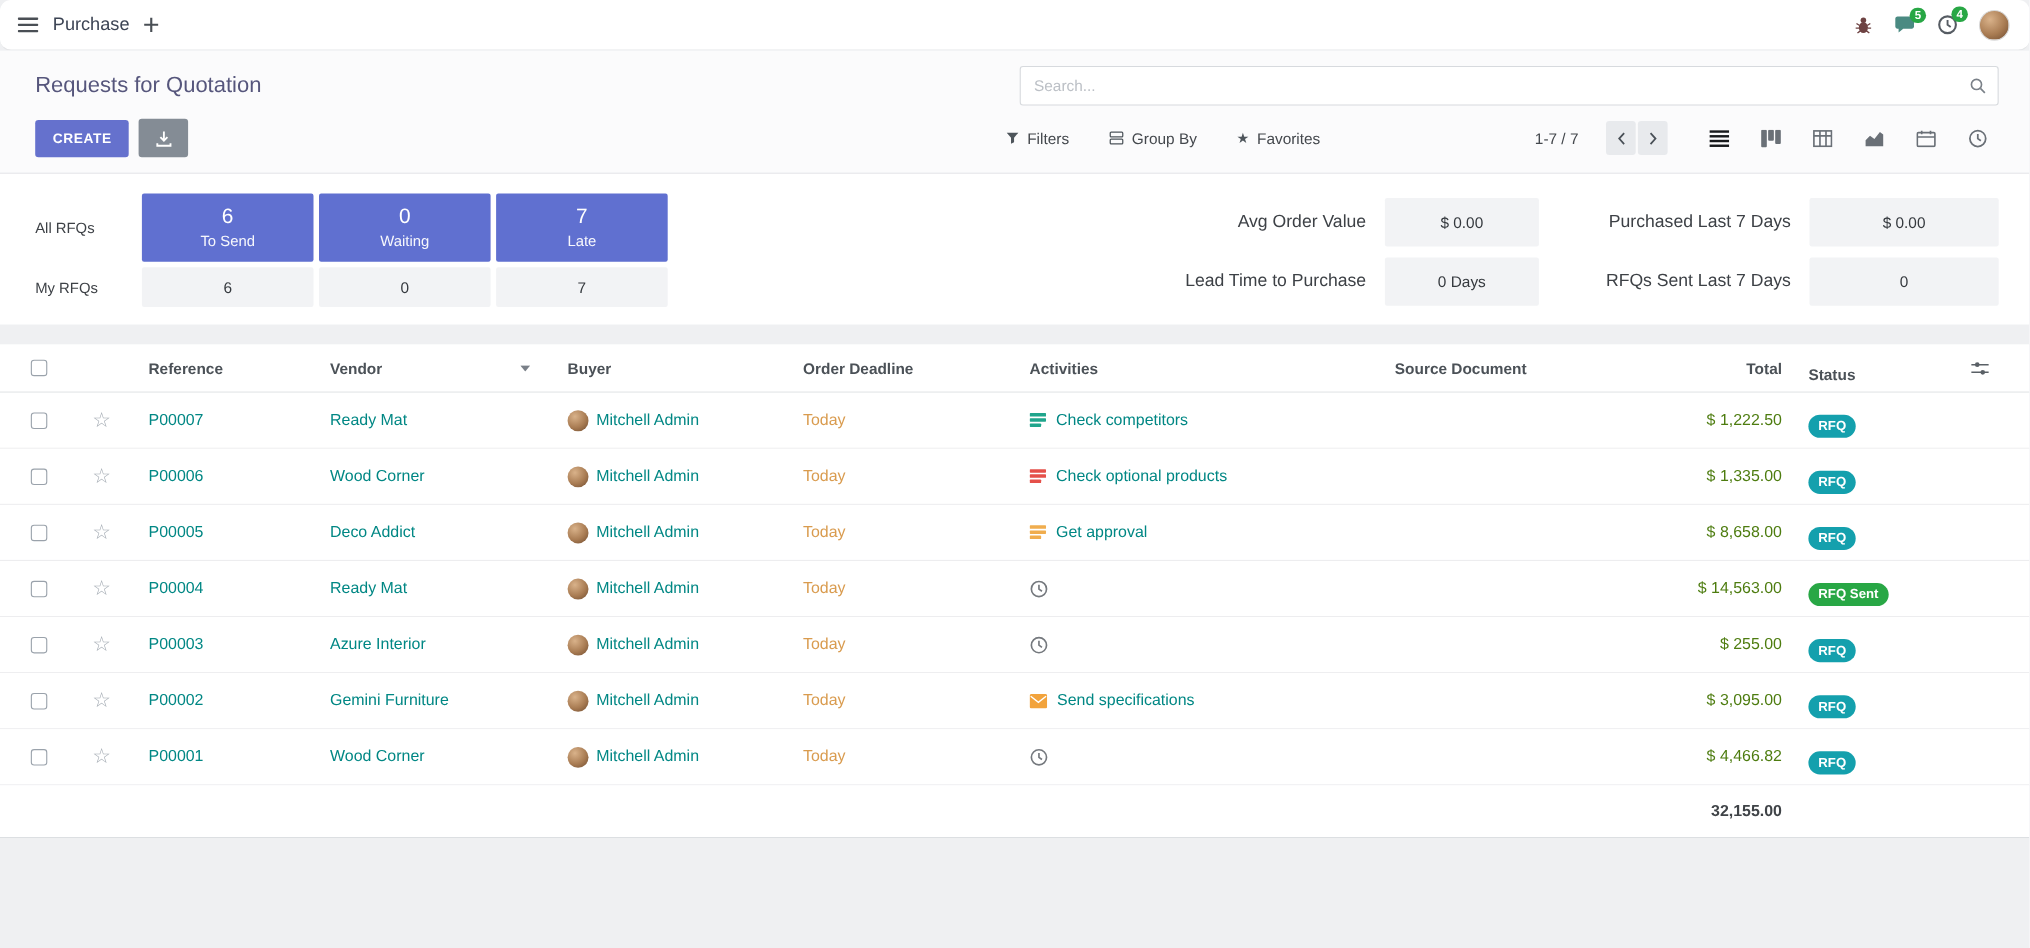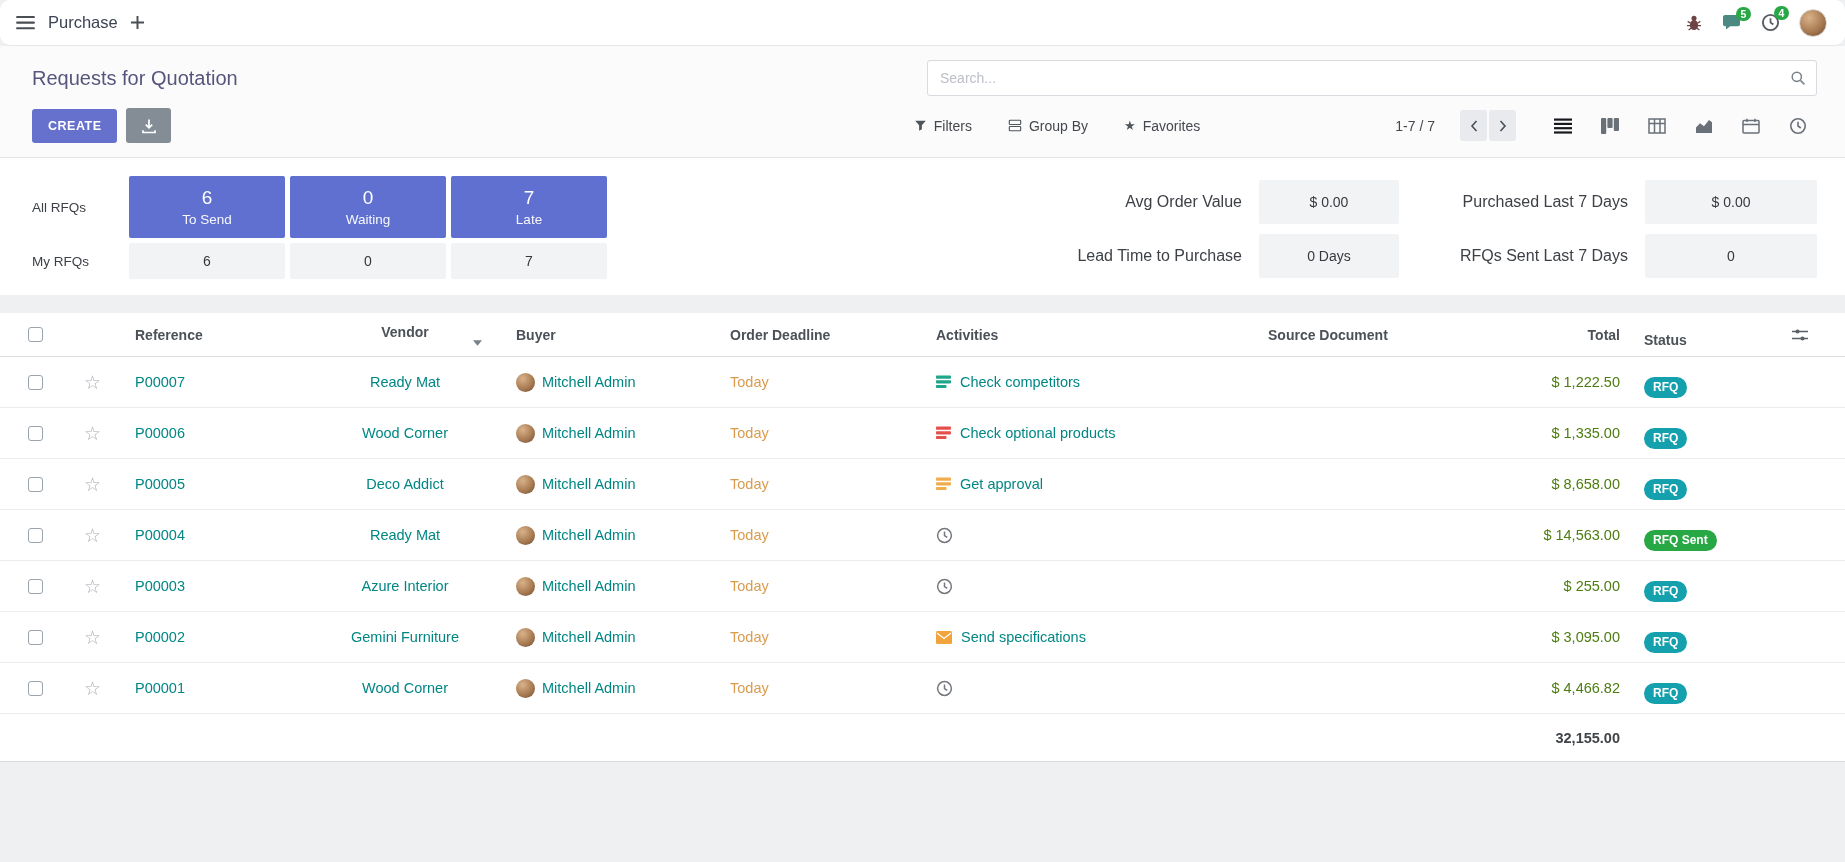--- a/index.html
+++ b/index.html
@@ -54,21 +54,21 @@
 
   
   .list { background: #fff; margin-top: 18px; }
   .thead, .trow, .tfoot { display: flex; align-items: center; }
   .thead { height: 44px; border-bottom: 1px solid #dbdee2; font-size: 14px; font-weight: 700; color: #4b5157; cursor: default; justify-content: center; }
   .trow { height: 51px; border-bottom: 1px solid #ededef; font-size: 14.5px; background: #fff; cursor: pointer; }
   .tfoot { height: 48px; background: #fff; border-bottom: 1px solid #d9dcdf; font-size: 14.5px; }
   .col-sel { width: 70px; display: flex; justify-content: center; }
   .col-star { width: 45px; display: flex; justify-content: center; }
   .col-ref { width: 185px; padding-left: 20px; }
-  .col-vendor { width: 210px; display: flex; align-items: center; flex-direction: column; }
+  .col-vendor { width: 210px; display: flex; align-items: center; }
   .col-buyer { width: 215px; display: flex; align-items: center; gap: 7px; padding-left: 6px; }
   .col-deadline { width: 205px; padding-left: 5px; }
   .col-activity { width: 330px; display: flex; align-items: center; gap: 9px; padding-left: 6px; }
   .col-source { width: 170px; padding-left: 8px; }
   .col-total { width: 200px; text-align: right; padding-right: 10px; }
   .col-status { width: 125px; padding-left: 14px; margin-top: 11px; }
   .col-gear { width: 90px; display: flex; justify-content: center; }
   .checkbox { width: 15px; height: 15px; border: 1px solid #9aa2ab; border-radius: 3px; background: #fff; display: inline-block; cursor: pointer; }
   .row-star { font-size: 19px; color: #a6adb5; line-height: 1; cursor: pointer; }
   .link { color: #008784; }

